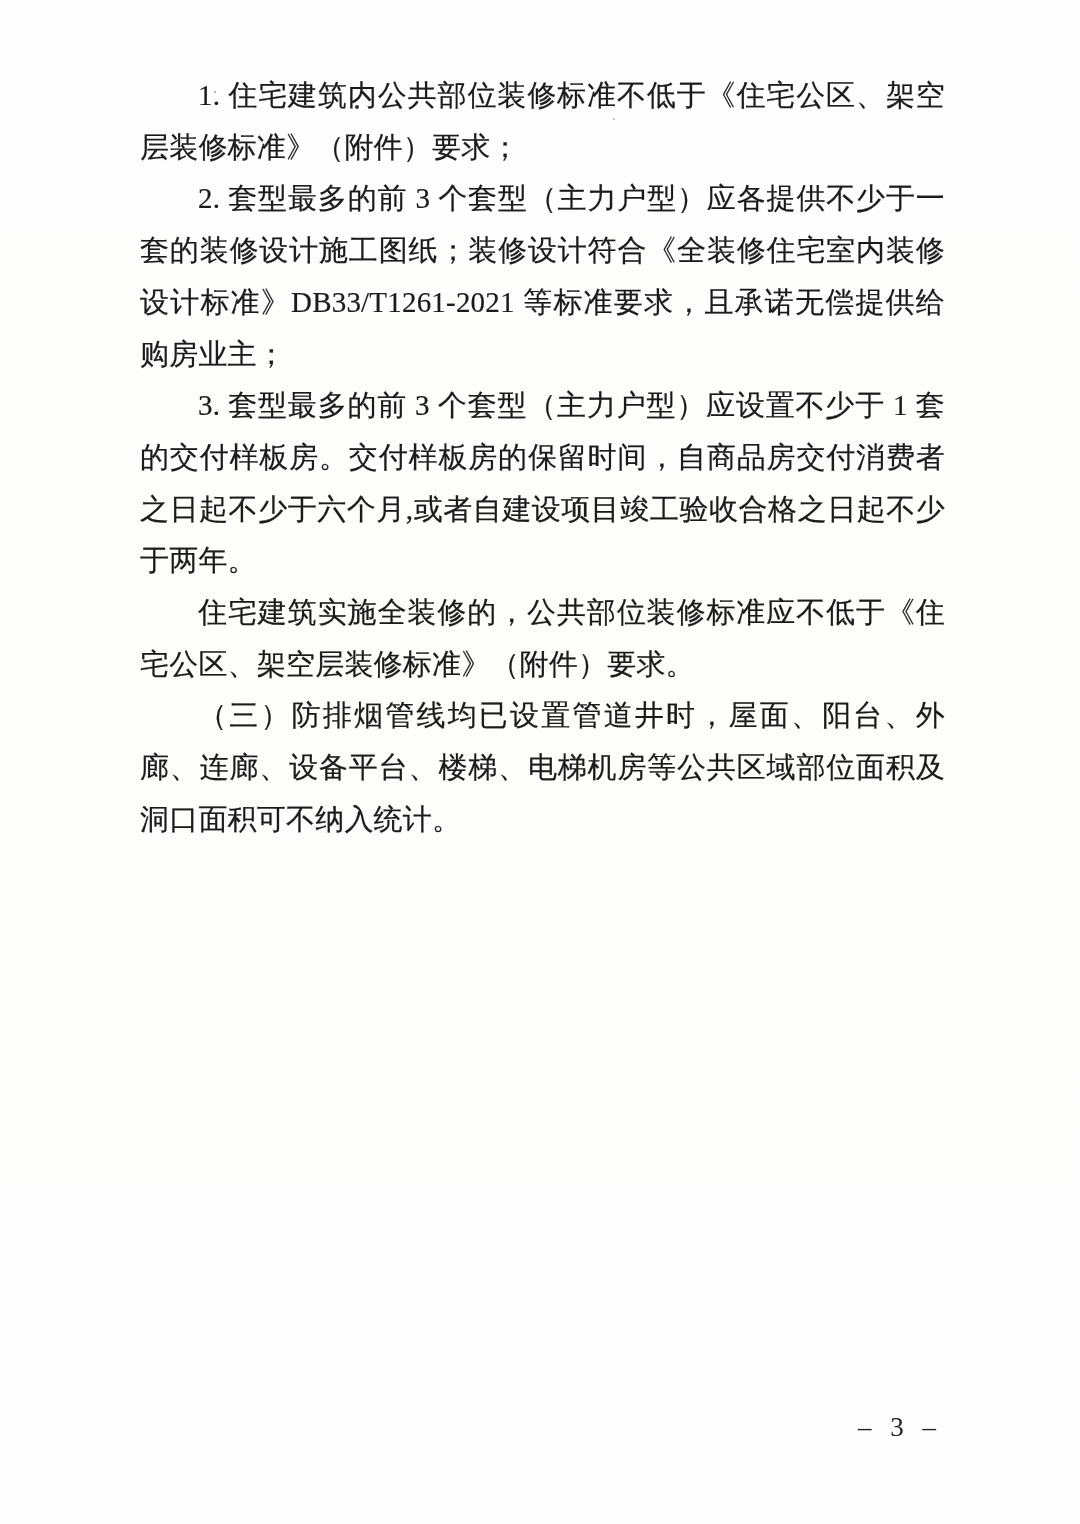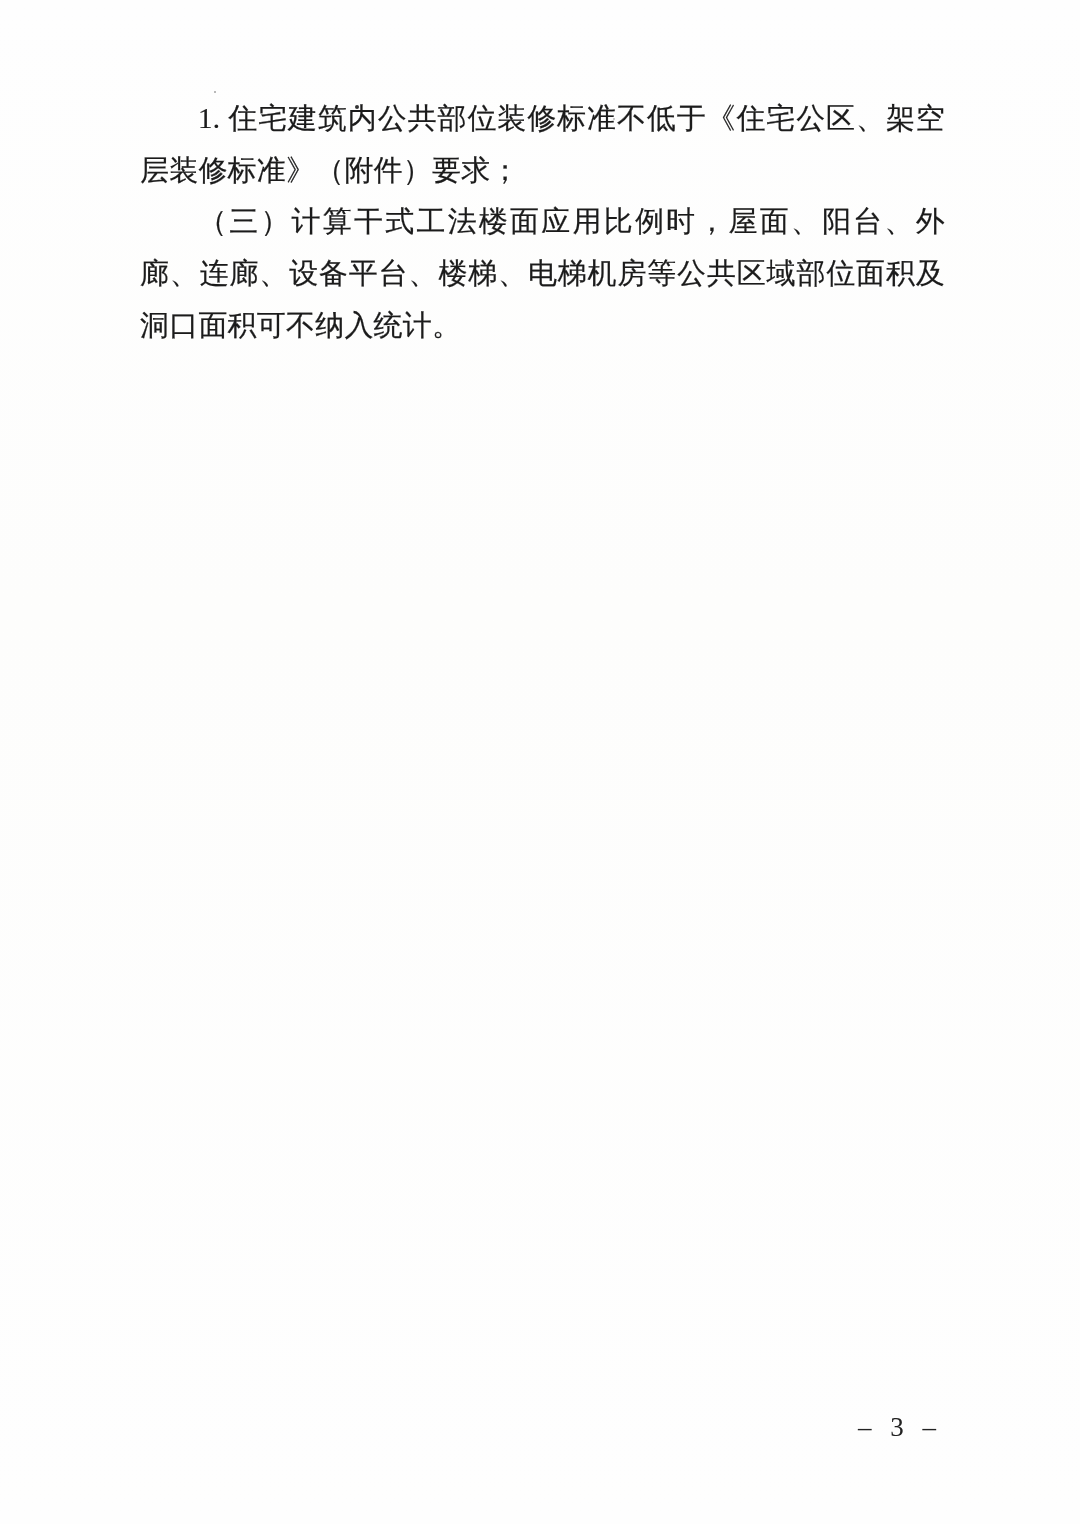--- a/index.html
+++ b/index.html
@@ -16,21 +16,21 @@
     background:
       linear-gradient(180deg, #fefefe 0%, #fdfdfc 40%, #fefefe 100%);
   }
   .page {
     position: absolute;
     left: 0;
     top: 0;
     width: 1080px;
     height: 1524px;
     box-sizing: border-box;
-    padding: 93px 135px 0 140px;
+    padding: 70px 135px 0 140px;
   }
   .doc-body p {
     margin: 0;
     padding: 0;
     font-size: 29px;
     line-height: 51.7px;
     color: #1b1b1b;
     text-align: justify;
     text-indent: 2em;
     letter-spacing: 0.2px;
@@ -59,18 +59,21 @@
 <body>
 
 <div class="page">
 
   <span class="scan-speck speck-1"></span>
   <span class="scan-speck speck-2"></span>
   <span class="scan-speck speck-3"></span>
 
   <div class="doc-body">
     <p>1. 住宅建筑内公共部位装修标准不低于《住宅公区、架空层装修标准》（附件）要求；</p>
-    <p>（三）计算干式工法楼面应用比例时，屋面、阳台、外廊、连廊、设备平台、楼梯、电梯机房等公共区域部位面积及洞口面积可不纳入统计。</p>
+    <p>2. 套型最多的前 3 个套型（主力户型）应各提供不少于一套的装修设计施工图纸；装修设计符合《全装修住宅室内装修设计标准》DB33/T1261-2021 等标准要求，且承诺无偿提供给购房业主；</p>
+    <p>3. 套型最多的前 3 个套型（主力户型）应设置不少于 1 套的交付样板房。交付样板房的保留时间，自商品房交付消费者之日起不少于六个月,或者自建设项目竣工验收合格之日起不少于两年。</p>
+    <p>住宅建筑实施全装修的，公共部位装修标准应不低于《住宅公区、架空层装修标准》（附件）要求。</p>
+    <p>（三）防排烟管线均已设置管道井时，屋面、阳台、外廊、连廊、设备平台、楼梯、电梯机房等公共区域部位面积及洞口面积可不纳入统计。</p>
   </div>
 
   <div class="page-number">– 3 –</div>
 
 </div>
 
 </body></html>

